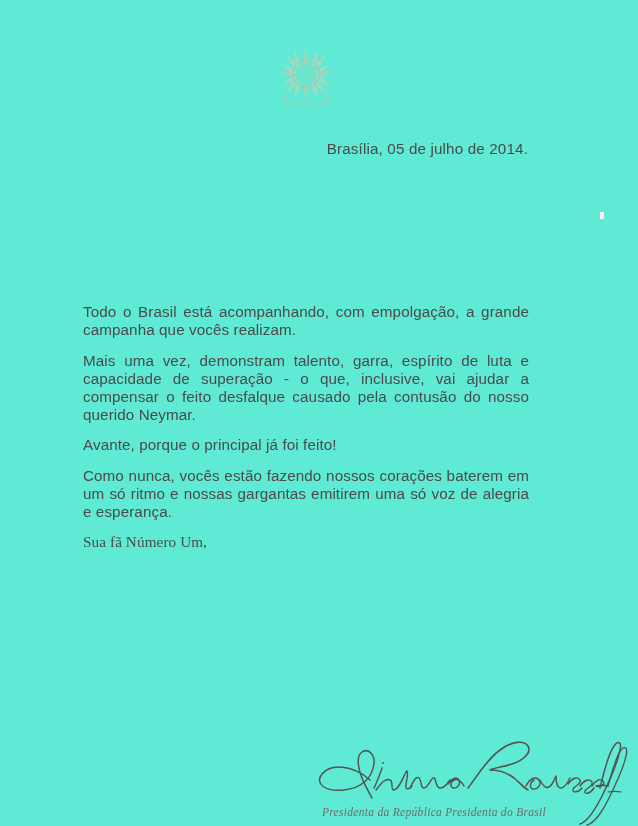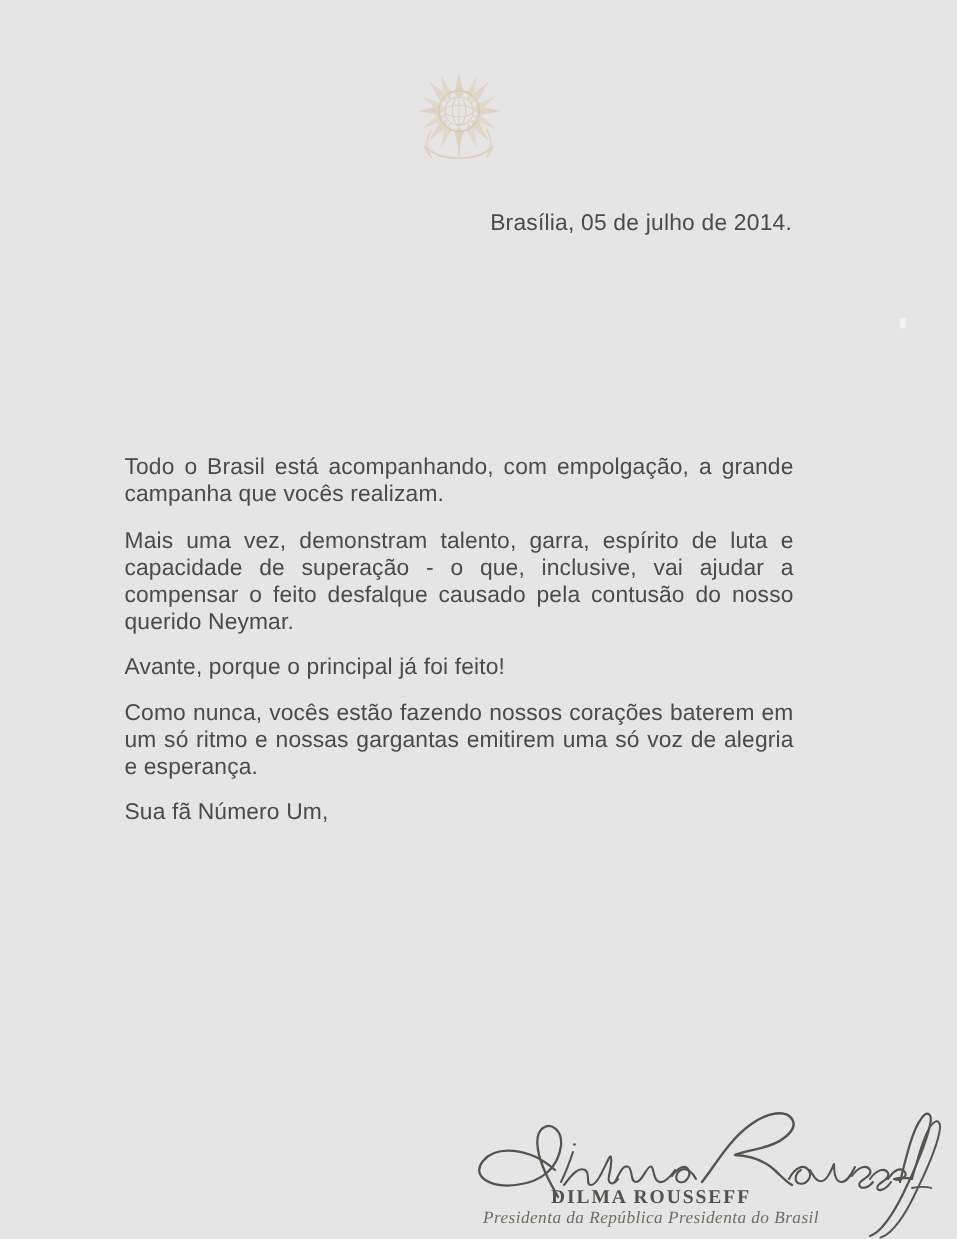--- a/index.html
+++ b/index.html
@@ -7,21 +7,21 @@
     padding: 0;
     background: #ffffff;
   }
   body {
     font-family: "Liberation Sans", sans-serif;
   }
   .page {
     position: relative;
     width: 638px;
     height: 826px;
-    background: #e5e5e5;
+    background: #5eead4;
     overflow: hidden;
     margin: 0 auto;
   }
 
   
   .crest {
     position: absolute;
     left: 272px;
     top: 42px;
     width: 68px;
@@ -66,21 +66,21 @@
     line-height: 18px;
     color: #4b4b4b;
     text-align: justify;
     text-justify: inter-word;
     margin: 0 0 12.5px 0;
     letter-spacing: 0.1px;
   }
   .body-para.no-justify {
     text-align: left;
   }
-  .body-para:last-child { margin-bottom: 0; }
+  .body-para:last-child { margin-bottom: 0; font-family: Liberation Serif, serif; }
 
   
   .signature-block {
     position: absolute;
     left: 300px;
     top: 736px;
     width: 330px;
     height: 90px;
   }
   .signature-mark {
@@ -205,17 +205,16 @@
           <path d="M280 50 C284 44 290 42 292 46 C294 50 286 52 285 55 C284 59 290 58 294 52" stroke-width="1.4"></path>
           <path d="M292 50 C296 44 300 42 303 45 C306 48 300 52 296 50 C300 49 304 49 308 50" stroke-width="1.4"></path>
 
           <path d="M300 52 C304 36 308 18 314 10 C318 4 322 6 320 14 C318 24 310 44 302 60 C294 76 286 86 280 88" stroke-width="1.5"></path>
           <path d="M308 50 C312 36 316 20 321 14 C325 9 328 12 326 20 C324 30 316 48 308 64 C300 80 292 88 287 89" stroke-width="1.3"></path>
 
           <path d="M308 56 C313 55 317 55 321 56" stroke-width="1.2"></path>
         </g>
       </svg>
     </div>
-    <div class="sig-name">DILMA ROUSSEFF</div>
     <div class="sig-title">Presidenta da República Presidenta do Brasil</div>
   </div>
 
 </div>
 
 </body></html>

